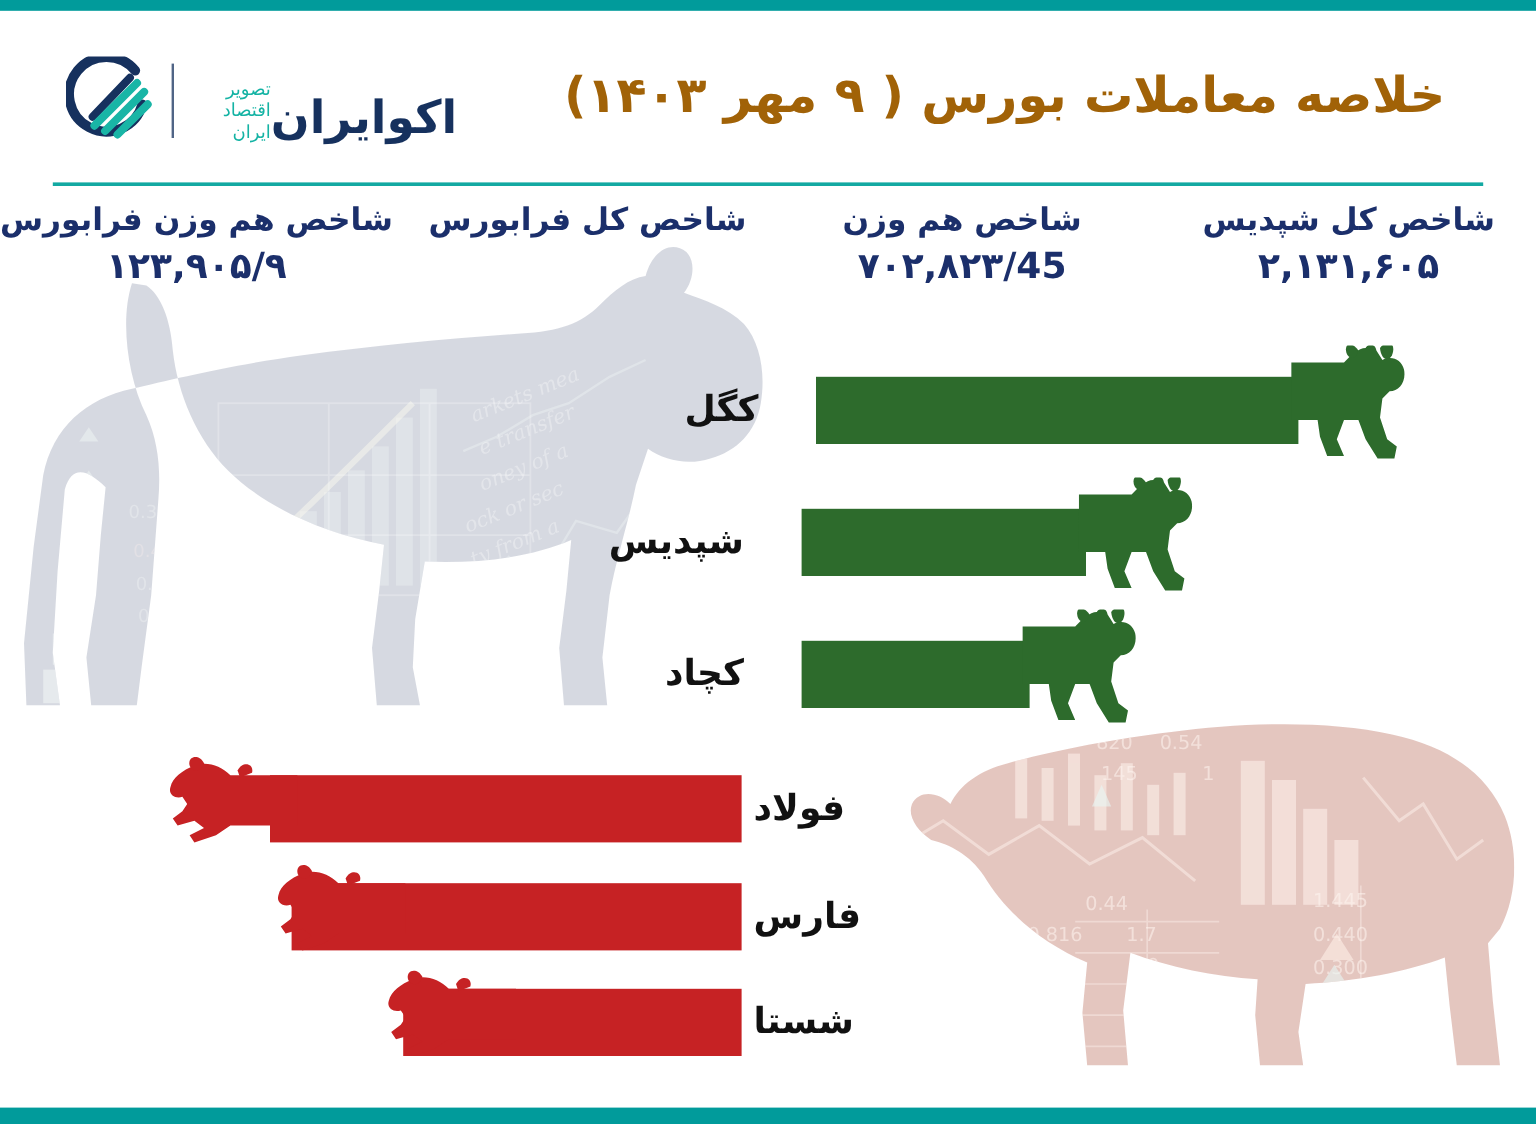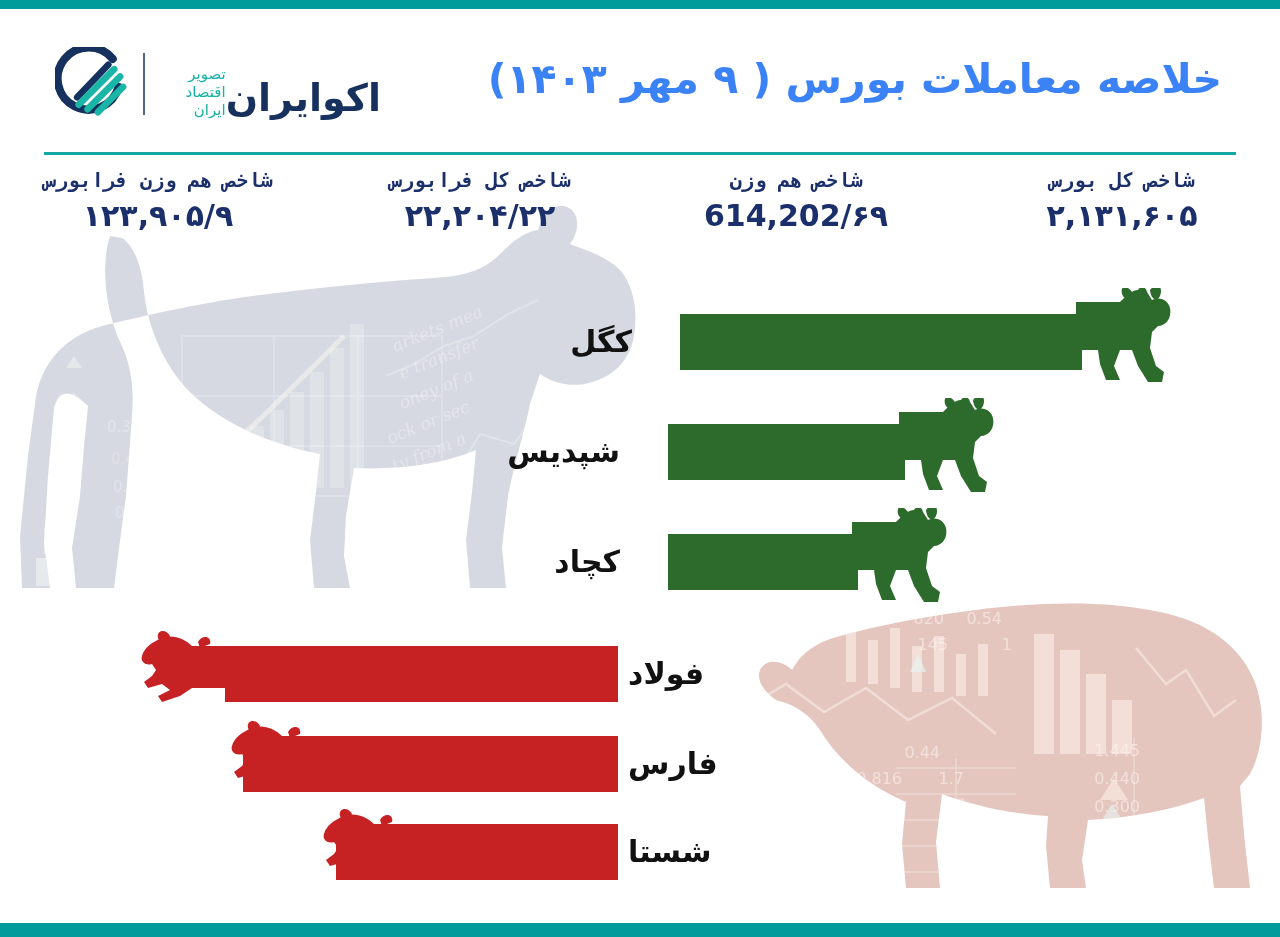--- a/index.html
+++ b/index.html
@@ -19,32 +19,32 @@
 
   
   .header{position:absolute;left:0;top:9px;width:1280px;height:140px;z-index:30;}
   .logo{position:absolute;right:auto;left:55px;top:32px;width:330px;height:86px;display:flex;flex-direction:row-reverse;align-items:center;gap:14px;}
   .logo-mark{width:74px;height:74px;position:relative;flex:0 0 auto;}
   .logo-text{display:flex;align-items:flex-end;justify-content:center;padding-right:4px;}
   .logo-name{font-size:38px;font-weight:bold;color:#16315e;letter-spacing:-1px;line-height:1.05;}
   .logo-tag{font-size:15px;color:#14b3a4;letter-spacing:2px;margin-top:16px;}
   .logo-divider{width:2px;height:62px;background:#16315e;opacity:.75;flex:0 0 auto;}
 
-  .title{position:absolute;left:0;right:40px;top:46px;text-align:center;
-         font-size:41px;font-weight:bold;color:#3b82f6;direction:rtl;
+  .title{position:absolute;left:0;right:40px;top:46px;text-align:left;
+         font-size:41px;font-weight:bold;color:#a16207;direction:rtl;
          padding-left:470px;}
   .title-inner{display:inline-block;}
 
   .header-rule{position:absolute;left:44px;top:152px;width:1192px;height:3px;background:#13a9a2;z-index:30;}
 
   
   .stats{position:absolute;left:0;top:170px;width:1280px;height:92px;z-index:30;
          display:flex;flex-direction:row;direction:rtl;}
   .stat{flex:1 1 0;text-align:center;color:#1b2f6b;}
-  .stat .lbl{font-size:20px;font-weight:bold;line-height:1.15;white-space:nowrap;font-family:Liberation Mono, monospace;}
+  .stat .lbl{font-size:26px;font-weight:bold;line-height:1.15;white-space:nowrap;}
   .stat .val{font-size:30px;font-weight:bold;line-height:1.3;margin-top:3px;white-space:nowrap;}
   .stat-0{padding-left:10px;}
   .stat-3{padding-right:6px;}
 
   
   .bull-bg{position:absolute;left:14px;top:196px;width:720px;height:420px;z-index:1;opacity:.19;}
   .bear-bg{position:absolute;left:716px;top:588px;width:560px;height:330px;z-index:1;opacity:.30;}
 
   
   .chart{position:absolute;left:0;top:262px;width:1280px;height:640px;z-index:20;}
@@ -86,30 +86,29 @@
 
     <div class="title">
       <span class="title-inner">خلاصه معاملات بورس  ( ۹ مهر ۱۴۰۳)</span>
     </div>
   </div>
 
   <div class="header-rule"></div>
 
   <div class="stats">
     <div class="stat stat-0">
-      <div class="lbl">شاخص کل بورس</div>
+      <div class="lbl">شاخص کل شپدیس</div>
       <div class="val">۲,۱۳۱,۶۰۵</div>
     </div>
     <div class="stat stat-1">
       <div class="lbl">شاخص هم وزن</div>
-      <div class="val">614,202/۶۹</div>
+      <div class="val">۷۰۲,۸۲۳/45</div>
     </div>
     <div class="stat stat-2">
       <div class="lbl">شاخص کل فرابورس</div>
-      <div class="val">۲۲,۲۰۴/۲۲</div>
     </div>
     <div class="stat stat-3">
       <div class="lbl">شاخص هم وزن فرابورس</div>
       <div class="val">۱۲۳,۹۰۵/۹</div>
     </div>
   </div>
 
   <div class="bull-bg">
     <svg viewBox="0 0 720 420" width="720" height="420">
       <defs>

